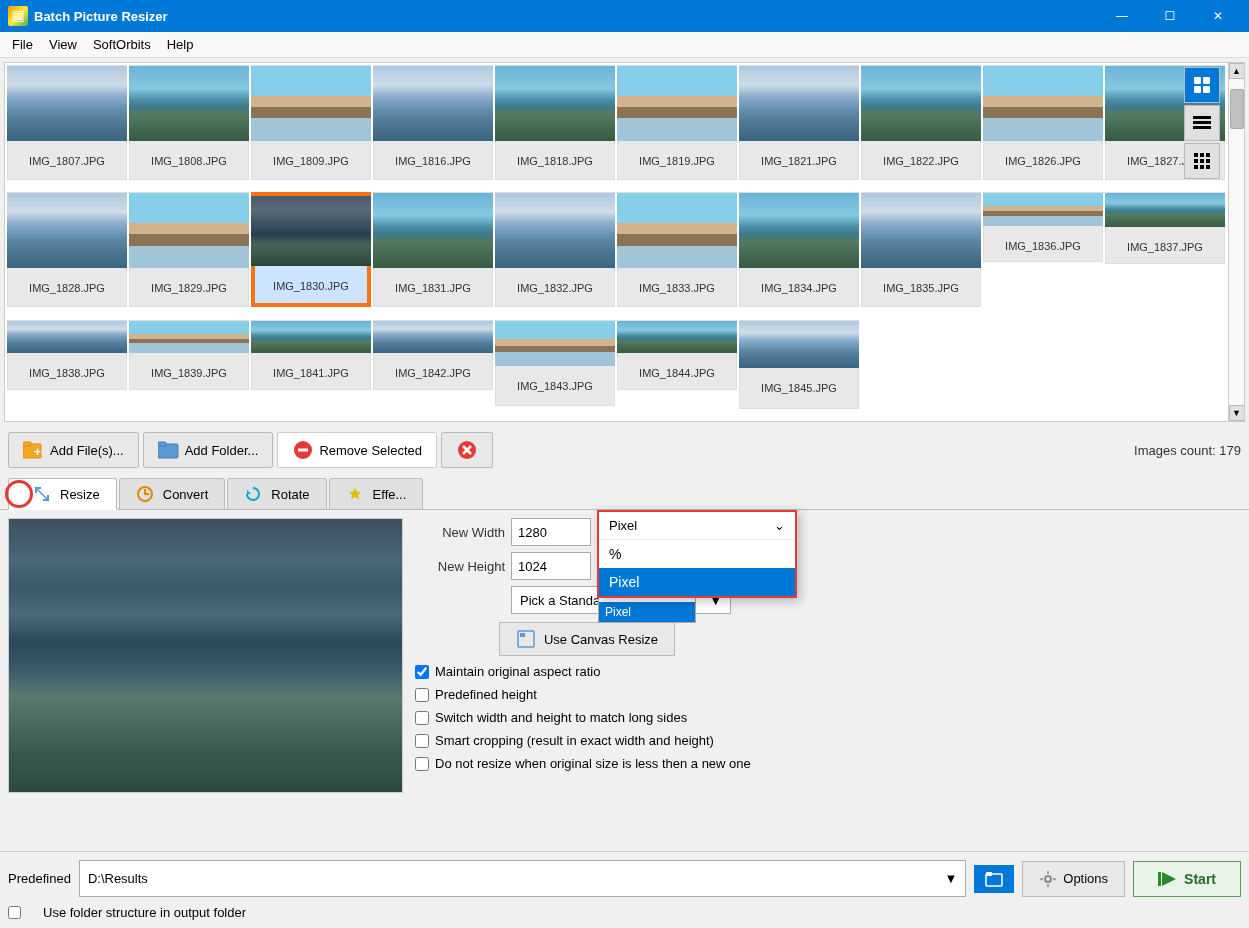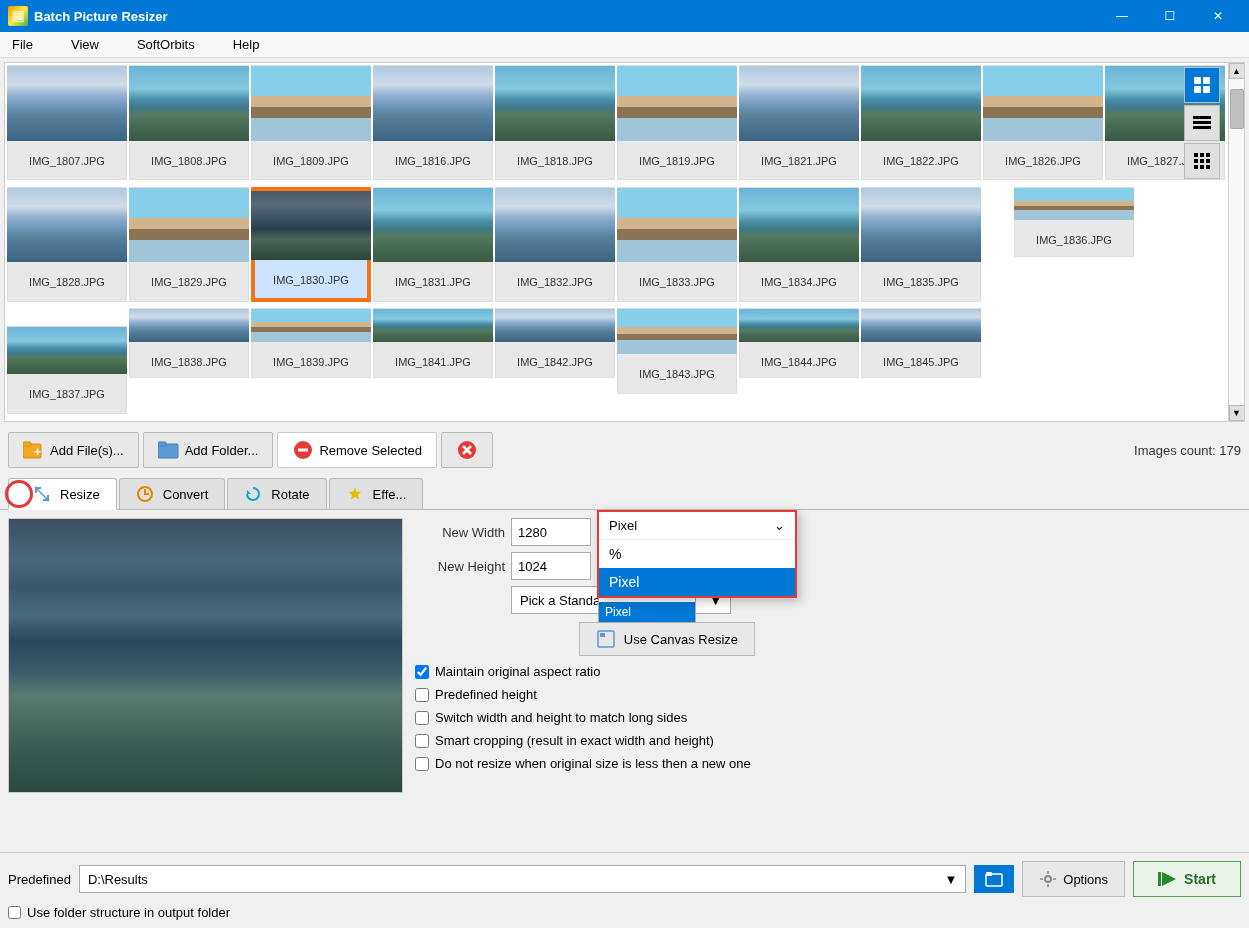--- a/index.html
+++ b/index.html
@@ -21,21 +21,20 @@
     .title-btn { width: 46px; height: 32px; display: flex; align-items: center; justify-content: center; color: white; cursor: pointer; font-size: 12px; }
 
     
     .menu-bar {
       background: #f8f8f8;
       border-bottom: 1px solid #ddd;
       height: 26px;
       display: flex;
       align-items: center;
       padding: 0 4px;
-      gap: 22px;
     }
     .menu-item { padding: 3px 8px; cursor: pointer; font-size: 13px; }
 
     
     .main-container { display: flex; flex-direction: column; height: calc(928px - 58px); background: #f0f0f0; }
 
     
     .image-grid-container {
       background: white;
       border: 1px solid #ccc;
@@ -270,21 +269,21 @@
       display: flex; align-items: center; gap: 6px;
       padding: 4px 24px;
       background: #e8f4e8;
       border: 1px solid #5a9a5a;
       cursor: pointer;
       font-size: 14px;
       font-weight: bold;
       height: 36px;
       color: #2a6a2a;
     }
-    .folder-check-row { display: flex; align-items: center; gap: 6px; font-size: 13px; }
+    .folder-check-row { display: flex; align-items: center; gap: 22px; font-size: 13px; }
 
     
     .dropdown-container { position: relative; }
     .checkbox-section { margin-top: 4px; }
   </style>
 </head>
 <body>
 
 <div class="title-bar">
   <div class="title-bar-left">
@@ -413,27 +412,27 @@
           </div>
         <div class="thumb-label">IMG_1834.JPG</div>
       </div>
       <div class="image-thumb">
         <div class="image-thumb-preview">
             <div class="beach-img-sky"></div>
           </div>
         <div class="thumb-label">IMG_1835.JPG</div>
       </div>
 
-      <div class="image-thumb" style="height:70px;margin-left:31px;">
+      <div class="image-thumb" style="height:70px;">
         <div class="image-thumb-preview" style="height:50px;">
             <div class="beach-img"></div>
           </div>
         <div class="thumb-label">IMG_1836.JPG</div>
       </div>
-      <div class="image-thumb" style="height:88px;margin-top:18px;">
+      <div class="image-thumb" style="height:72px;">
         <div class="image-thumb-preview" style="height:50px;">
             <div class="beach-img-wave"></div>
           </div>
         <div class="thumb-label">IMG_1837.JPG</div>
       </div>
       <div class="image-thumb" style="height:70px;">
         <div class="image-thumb-preview" style="height:50px;">
             <div class="beach-img-sky"></div>
           </div>
         <div class="thumb-label">IMG_1838.JPG</div>
@@ -461,21 +460,21 @@
             <div class="beach-img"></div>
           </div>
         <div class="thumb-label">IMG_1843.JPG</div>
       </div>
       <div class="image-thumb" style="height:70px;">
         <div class="image-thumb-preview" style="height:50px;">
             <div class="beach-img-wave"></div>
           </div>
         <div class="thumb-label">IMG_1844.JPG</div>
       </div>
-      <div class="image-thumb" style="height:70px;">
+      <div class="image-thumb" style="height:89px;">
         <div class="image-thumb-preview" style="height:50px;">
             <div class="beach-img-sky"></div>
           </div>
         <div class="thumb-label">IMG_1845.JPG</div>
       </div>
     </div>
 
     <div class="scrollbar-v">
       <div class="scroll-btn">▲</div>
       <div class="scroll-track">
@@ -633,21 +632,21 @@
         </div>
       </div>
 
       <div class="standard-size-row">
         <div class="standard-size-dropdown">
           <span>Pick a Standard Size</span>
           <span>▼</span>
         </div>
       </div>
 
-      <div style="display:flex; justify-content:flex-end; max-width:340px; margin-bottom:8px;">
+      <div style="display:flex; justify-content:center; max-width:340px; margin-bottom:8px;">
         <div class="canvas-btn">
           <svg width="20" height="20" viewBox="0 0 20 20">
             <rect x="2" y="2" width="16" height="16" rx="1" fill="none" stroke="#5b9bd5" stroke-width="1.5"></rect>
             <rect x="4" y="4" width="5" height="4" fill="#5b9bd5"></rect>
           </svg>
           <span>Use Canvas Resize</span>
         </div>
       </div>
 
       <div class="checkbox-section">
@@ -671,21 +670,21 @@
           <input type="checkbox" style="">
           <span>Do not resize when original size is less then a new one</span>
         </div>
       </div>
     </div>
   </div>
 
   <div class="bottom-bar">
     <div class="dest-row">
       <span class="dest-label">Predefined</span>
-      <div class="dest-input" style="display:flex; align-items:center; justify-content:space-between; flex:1; border:1px solid #aaa; background:white; height:28px; padding:0 8px; font-size:13px;">
+      <div class="dest-input" style="display:flex; align-items:center; justify-content:space-between; flex:1; border:1px solid #aaa; background:white; height:37px; padding:0 8px; font-size:13px;">
         <span>D:\Results</span>
         <span>▼</span>
       </div>
       <div class="dest-browse">
         <svg width="18" height="18" viewBox="0 0 18 18" fill="white">
           <rect x="1" y="4" width="16" height="12" rx="1" fill="none" stroke="white" stroke-width="1.5"></rect>
           <rect x="1" y="2" width="6" height="4" rx="1" fill="white"></rect>
         </svg>
       </div>
       <div class="options-btn">

